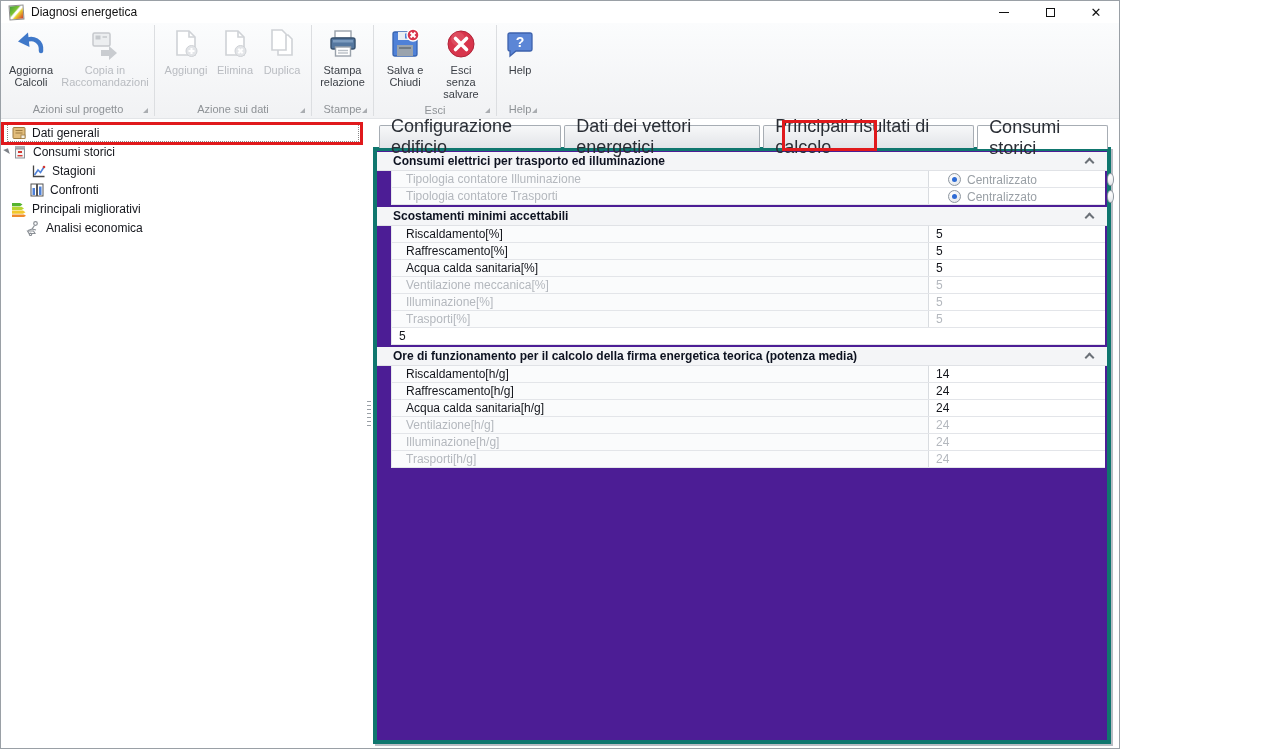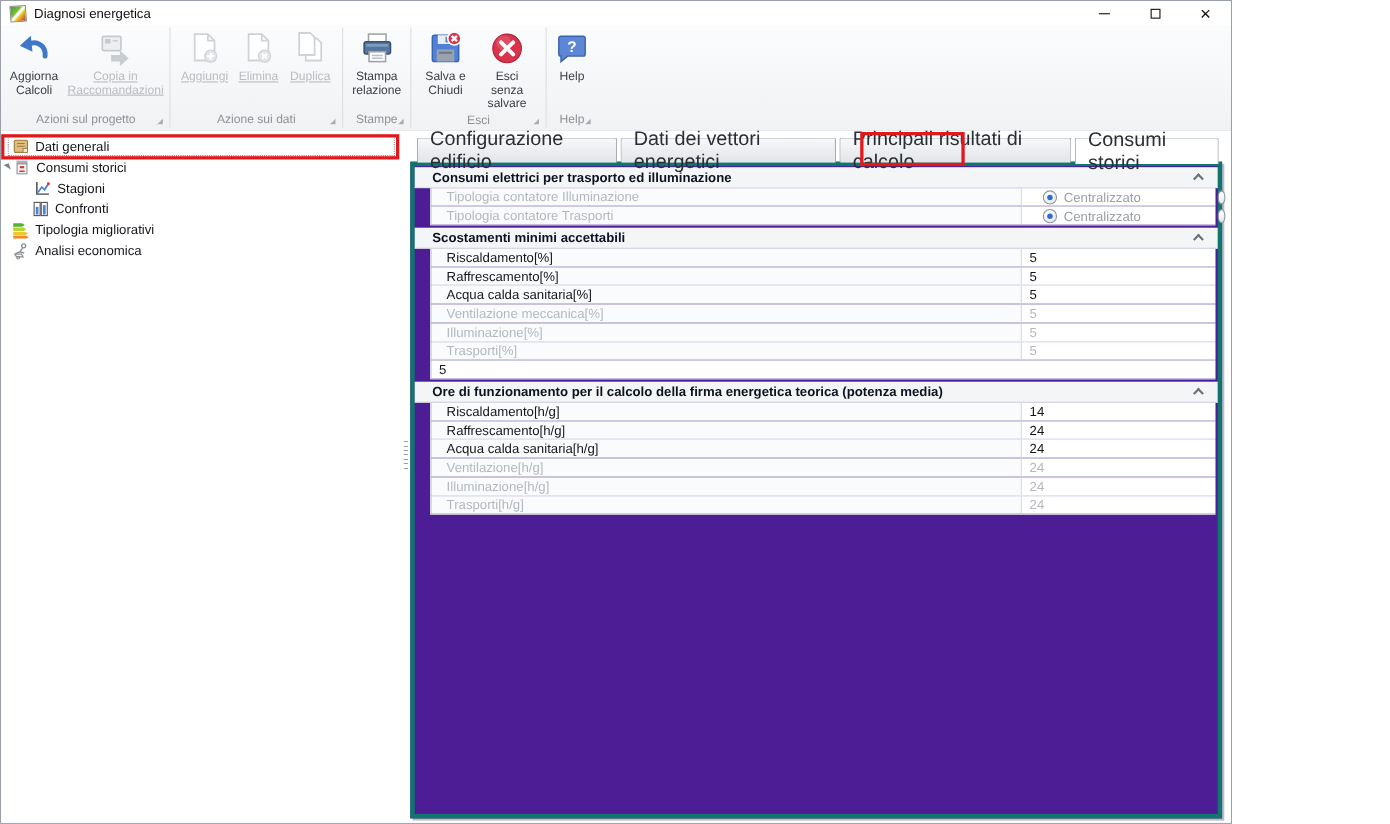--- a/index.html
+++ b/index.html
@@ -20,21 +20,21 @@
   .max-glyph { width:9px; height:9px; border:1px solid #111; display:inline-block; }
   .close-glyph { font-size:13px; line-height:13px; }
 
   
   .ribbon { height:96px; display:flex; align-items:stretch;
     background:linear-gradient(#fbfcfd,#f1f2f4); border-bottom:1px solid #e3e5e8; padding-left:2px; }
   .rgroup { display:flex; flex-direction:column; }
   .rbtns { flex:1; display:flex; align-items:flex-start; justify-content:center; padding-top:3px; }
   .rbtn { display:flex; flex-direction:column; align-items:center; text-align:center;
     font-size:11px; line-height:12px; color:#3c4047; padding:2px 4px; border-radius:2px; }
-  .rbtn.disabled { color:#b9bcc1;text-decoration:underline; }
+  .rbtn.disabled { color:#b9bcc1; }
   .ricon { width:32px; height:32px; margin-bottom:4px; }
   .rgl { height:18px; position:relative; display:flex; align-items:center; justify-content:center;
     color:#8e9296; font-size:11px; }
   .launcher { position:absolute; right:5px; bottom:5px; width:0; height:0;
     border-left:5px solid transparent; border-bottom:5px solid #aaadb1; }
   .rsep { width:1px; background:#dcdee1; margin:2px 1px; }
 
   
   .main { position:absolute; top:118px; left:0; right:0; bottom:0; display:flex; background:#fff; }
   .sidebar { width:364px; padding-top:4px; }
@@ -311,23 +311,23 @@
       </div>
       <div class="titem" style="padding-left:10px">
         <span class="ticon">
           <svg viewBox="0 0 16 16" width="16" height="16">
               <path d="M1 2 h8 l2.5 1.6 -2.5 1.6 h-8 z" fill="#54b32f"></path>
               <path d="M1 5.8 h9.5 l2.5 1.6 -2.5 1.6 h-9.5 z" fill="#b8d431"></path>
               <path d="M1 9.6 h11 l2.5 1.6 -2.5 1.6 h-11 z" fill="#f2c72d"></path>
               <path d="M1 13.4 h12 l2 1.3 -2 1.3 h-12 z" fill="#ef8b2c"></path>
             </svg>
         </span>
-        <span class="tlabel">Tipologia migliorativi</span>
-      </div>
-      <div class="titem" style="padding-left:10px">
+        <span class="tlabel">Principali migliorativi</span>
+      </div>
+      <div class="titem" style="padding-left:24px">
         <span class="ticon">
           <svg viewBox="0 0 16 16" width="16" height="16">
               <circle cx="10.5" cy="3.5" r="1.8" fill="none" stroke="#8a8f95" stroke-width="1.2"></circle>
               <path d="M9.5 5.5 L7 9 L3 10.5 M7 9 L11 10" fill="none" stroke="#8a8f95" stroke-width="1.2"></path>
               <path d="M2.5 11 h6 l1.5 2.5 h-6 z" fill="none" stroke="#8a8f95" stroke-width="1.1"></path>
               <circle cx="5.5" cy="14.3" r="1.2" fill="none" stroke="#8a8f95" stroke-width="1.1"></circle>
             </svg>
         </span>
         <span class="tlabel">Analisi economica</span>
       </div>

